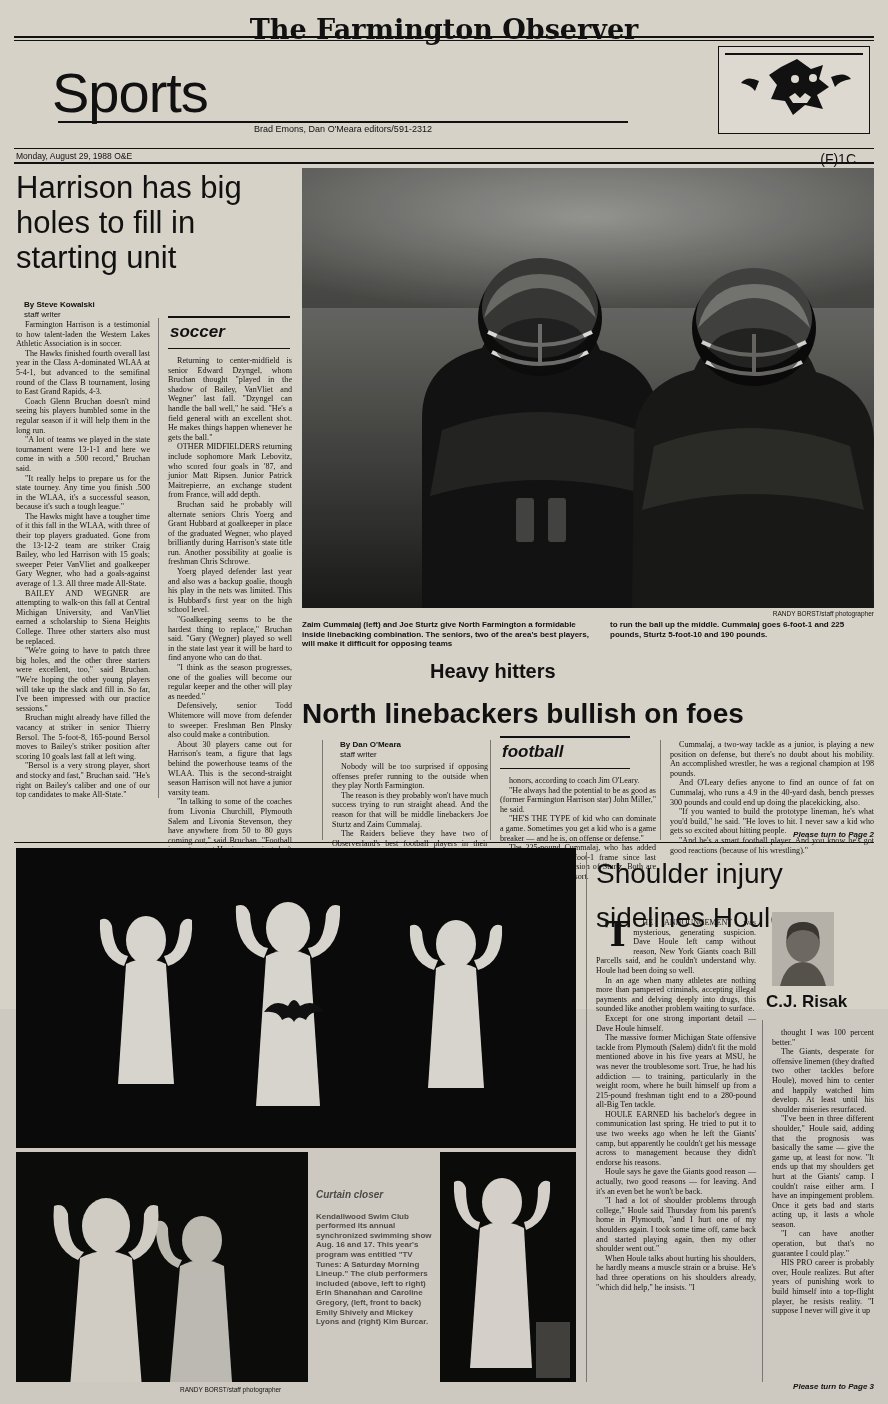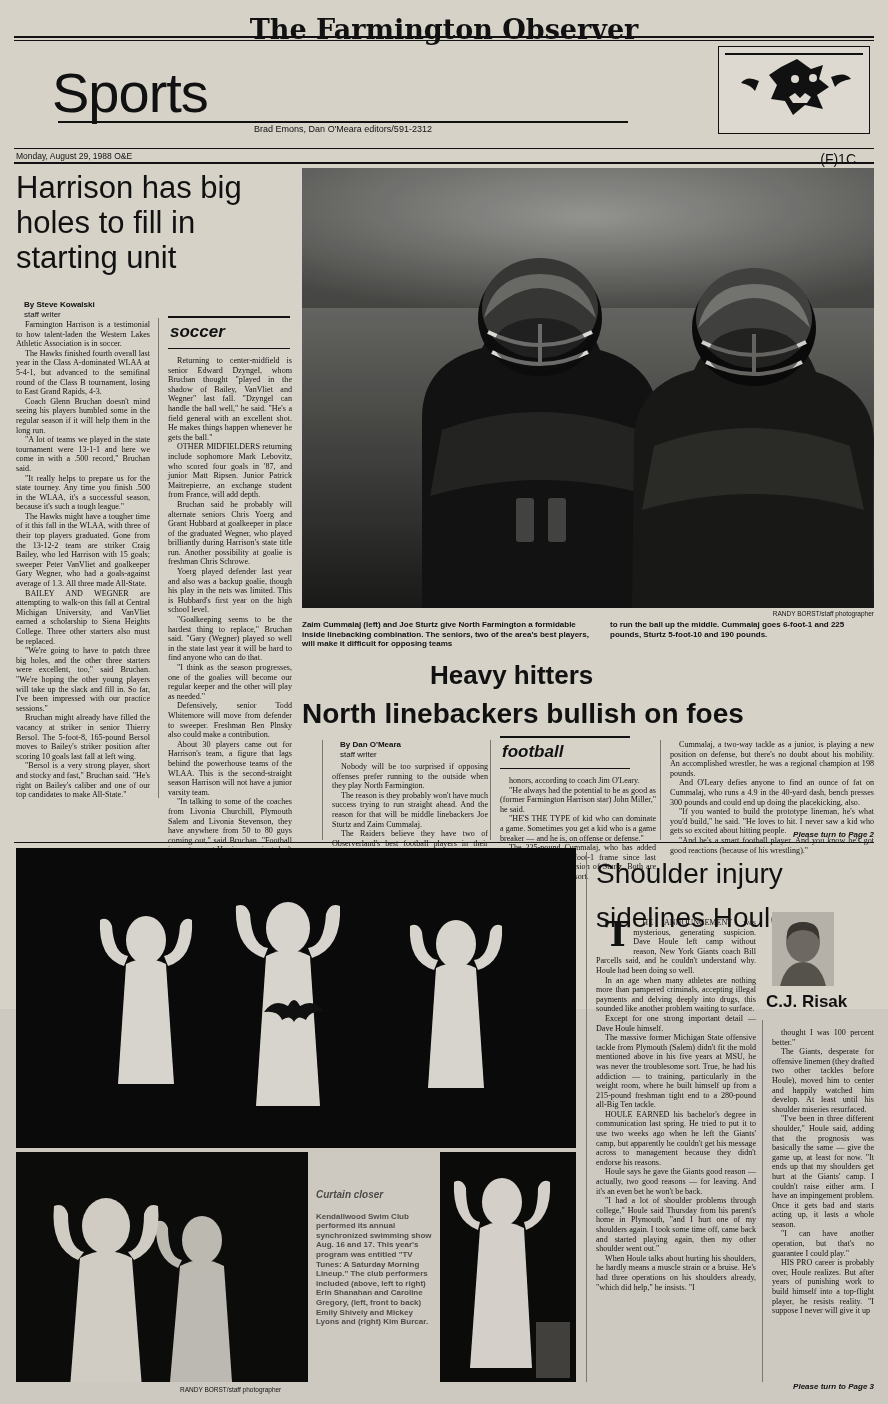--- a/index.html
+++ b/index.html
@@ -178,21 +178,21 @@
           <rect x="214" y="330" width="18" height="44" rx="3"></rect>
           <rect x="246" y="330" width="18" height="44" rx="3"></rect>
         </g>
         <rect width="572" height="440" fill="#000" opacity="0.06"></rect>
       </svg>
     </div>
     <div class="credit" style="left:700px;top:610px;width:174px;">RANDY BORST/staff photographer</div>
     <div class="cap" style="left:302px;top:620px;width:290px;">Zaim Cummalaj (left) and Joe Sturtz give North Farmington a formidable inside linebacking combination. The seniors, two of the area's best players, will make it difficult for opposing teams</div>
     <div class="cap" style="left:610px;top:620px;width:264px;">to run the ball up the middle. Cummalaj goes 6-foot-1 and 225 pounds, Sturtz 5-foot-10 and 190 pounds.</div>
 
-    <div class="hl-heavy" style="left:430px;top:660px;font-size:26px;">Heavy hitters</div>
+    <div class="hl-heavy" style="left:430px;top:660px;font-size:20px;">Heavy hitters</div>
     <div class="hl-heavy" style="left:302px;top:698px;width:576px;font-size:28px;">North linebackers bullish on foes</div>
 
     <div class="byline" style="left:340px;top:740px;width:120px;">
       <span>By Dan O'Meara</span><br>
       <span class="sub">staff writer</span>
     </div>
 
     <div class="rule-thick" style="left:500px;top:736px;width:130px;"></div>
     <div class="sectlabel" style="position:absolute;left:502px;top:742px;">football</div>
     <div class="rule-thin" style="left:500px;top:768px;width:130px;"></div>

